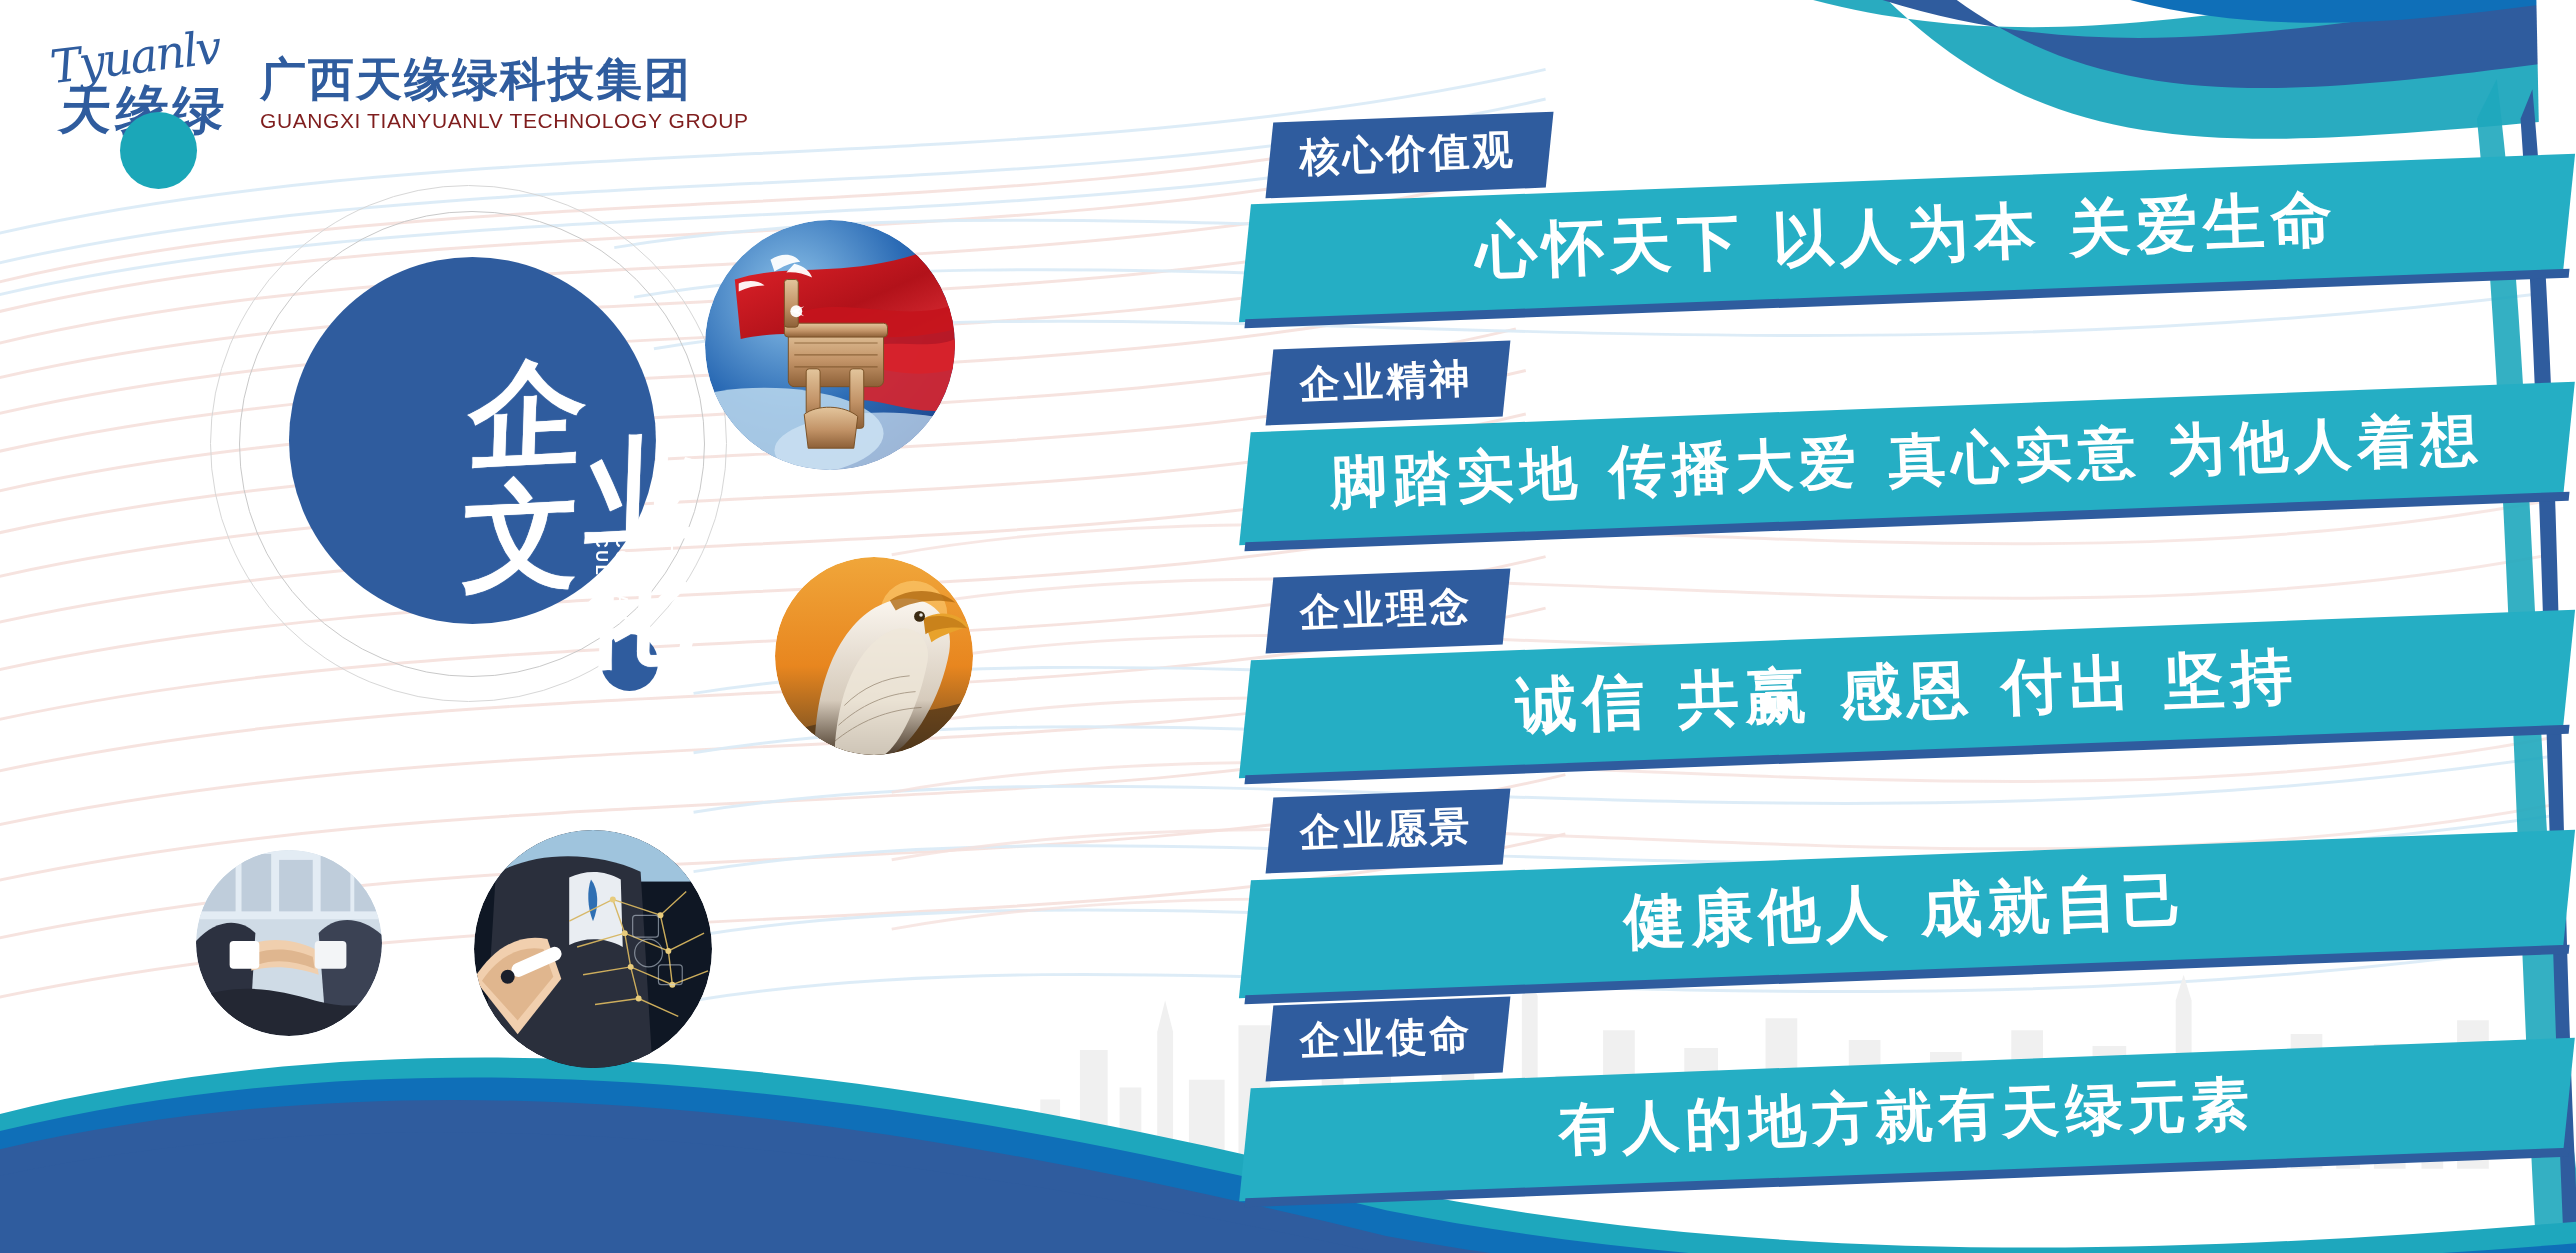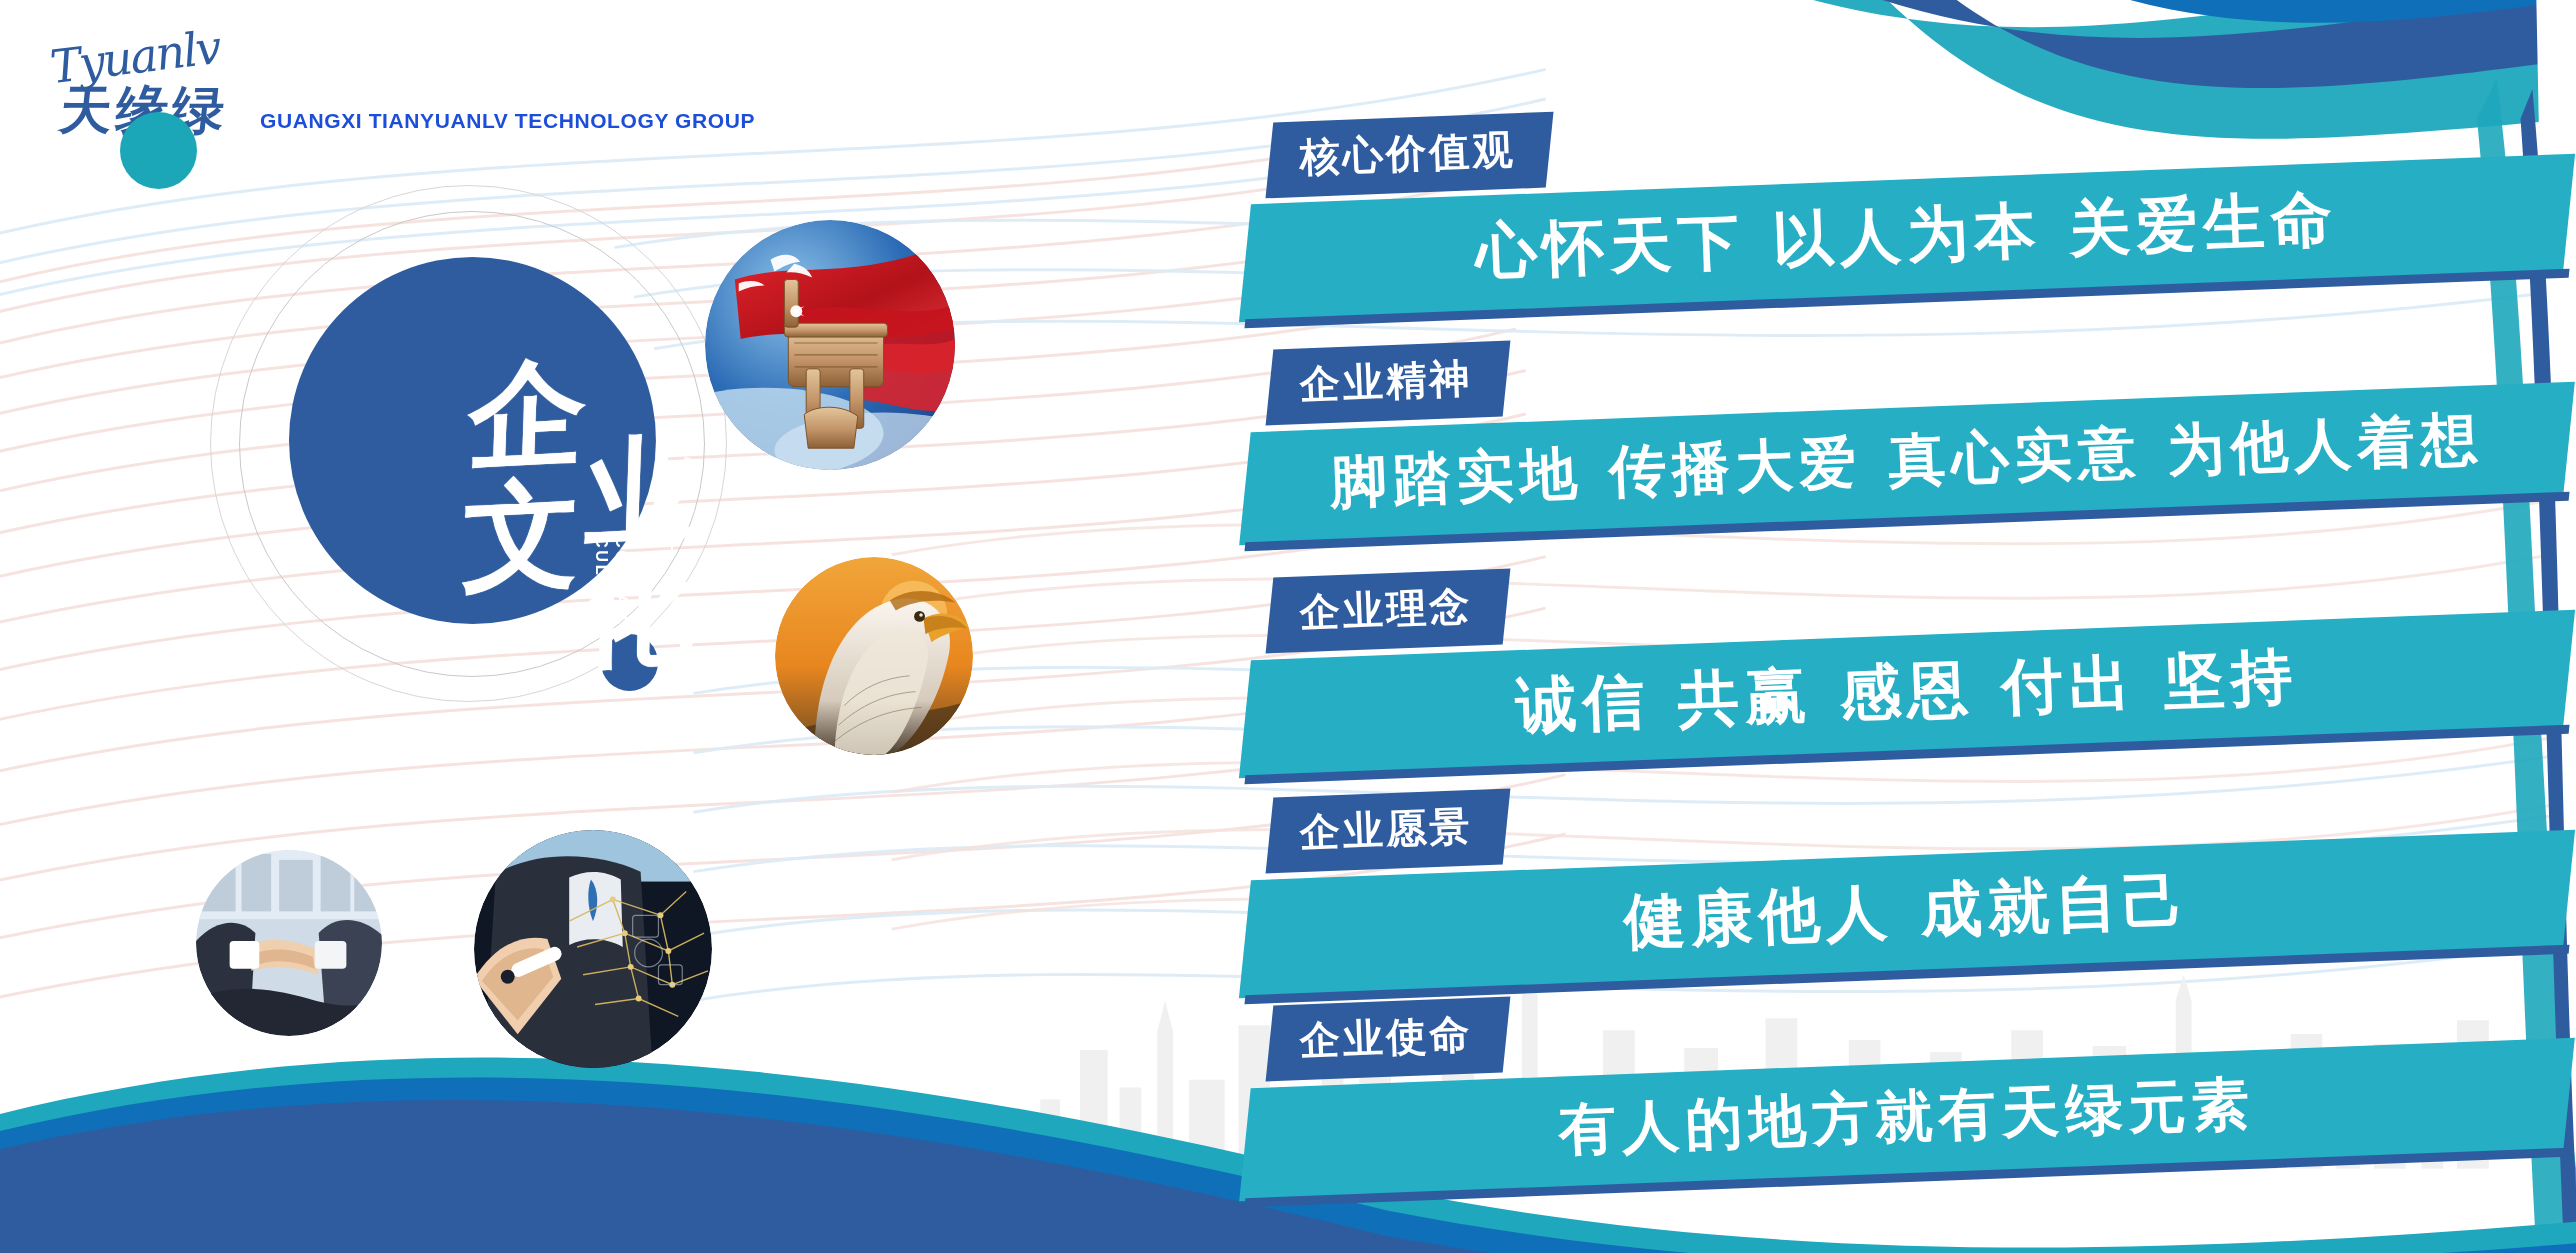--- a/index.html
+++ b/index.html
@@ -13,22 +13,22 @@
   
   #logo-block{position:absolute;left:40px;top:28px;display:flex;align-items:flex-end;gap:22px;}
   #logo-mark{position:relative;width:198px;height:109px;}
   #logo-script{position:absolute;left:10px;top:2px;font-family:"DejaVu Serif",serif;font-style:italic;
       font-size:46px;color:#2f5c9e;letter-spacing:-2px;transform:rotate(-7deg);}
   #logo-cn{position:absolute;left:20px;top:48px;font-family:"DejaVu Serif",serif;font-weight:bold;
       font-size:52px;color:#2f5c9e;letter-spacing:4px;transform:skewX(-6deg);}
   #logo-text{padding-bottom:4px;}
   #company-cn{font-family:"DejaVu Sans",sans-serif;font-weight:bold;font-size:46px;color:#2f5c9e;
       letter-spacing:2px;line-height:1.05;}
-  #company-en{font-family:"Liberation Sans",sans-serif;font-weight:bold;font-size:21px;color:#1d4ed8;
-      letter-spacing:0.6px;}
+  #company-en{font-family:"Liberation Sans",sans-serif;font-weight:normal;font-size:21px;color:#7f1d1d;
+      letter-spacing:0.6px;margin-top:6px;}
 
   
   #emblem-wrap{position:absolute;left:168px;top:183px;width:753px;height:694px;}
   #emblem-circle{position:absolute;left:121px;top:74px;width:367px;height:367px;border-radius:50%;
       background:#2f5c9e;}
   .ring{position:absolute;border-radius:50%;border:1.5px solid #c9c9c9;}
   #ring-a{left:71px;top:28px;width:464px;height:464px;}
   #ring-b{left:42px;top:2px;width:515px;height:515px;border-color:#d7d7d7;}
   #dot-teal{position:absolute;left:-48px;top:-71px;width:77px;height:77px;border-radius:50%;background:#1ba7b8;}
   #dot-blue{position:absolute;left:433px;top:451px;width:57px;height:57px;border-radius:50%;background:#2f5c9e;}
@@ -189,20 +189,21 @@
       <path d="M-40,1240 C500,1180 1200,1225 2640,1258 L2640,1300 L-40,1300 Z" fill="#ffffff" opacity="0.0"></path>
     </g>
   </svg>
 
   <div id="logo-block">
     <div id="logo-mark">
       <div id="logo-script">Tyuanlv</div>
       <div id="logo-cn">天缘绿</div>
     </div>
     <div id="logo-text">
+      <div id="company-cn">广西天缘绿科技集团</div>
       <div id="company-en">GUANGXI TIANYUANLV TECHNOLOGY GROUP</div>
     </div>
   </div>
 
   <div id="emblem-wrap">
     <div class="ring" id="ring-b"></div>
     <div class="ring" id="ring-a"></div>
     <div id="dot-teal"></div>
     <div id="dot-blue"></div>
 

